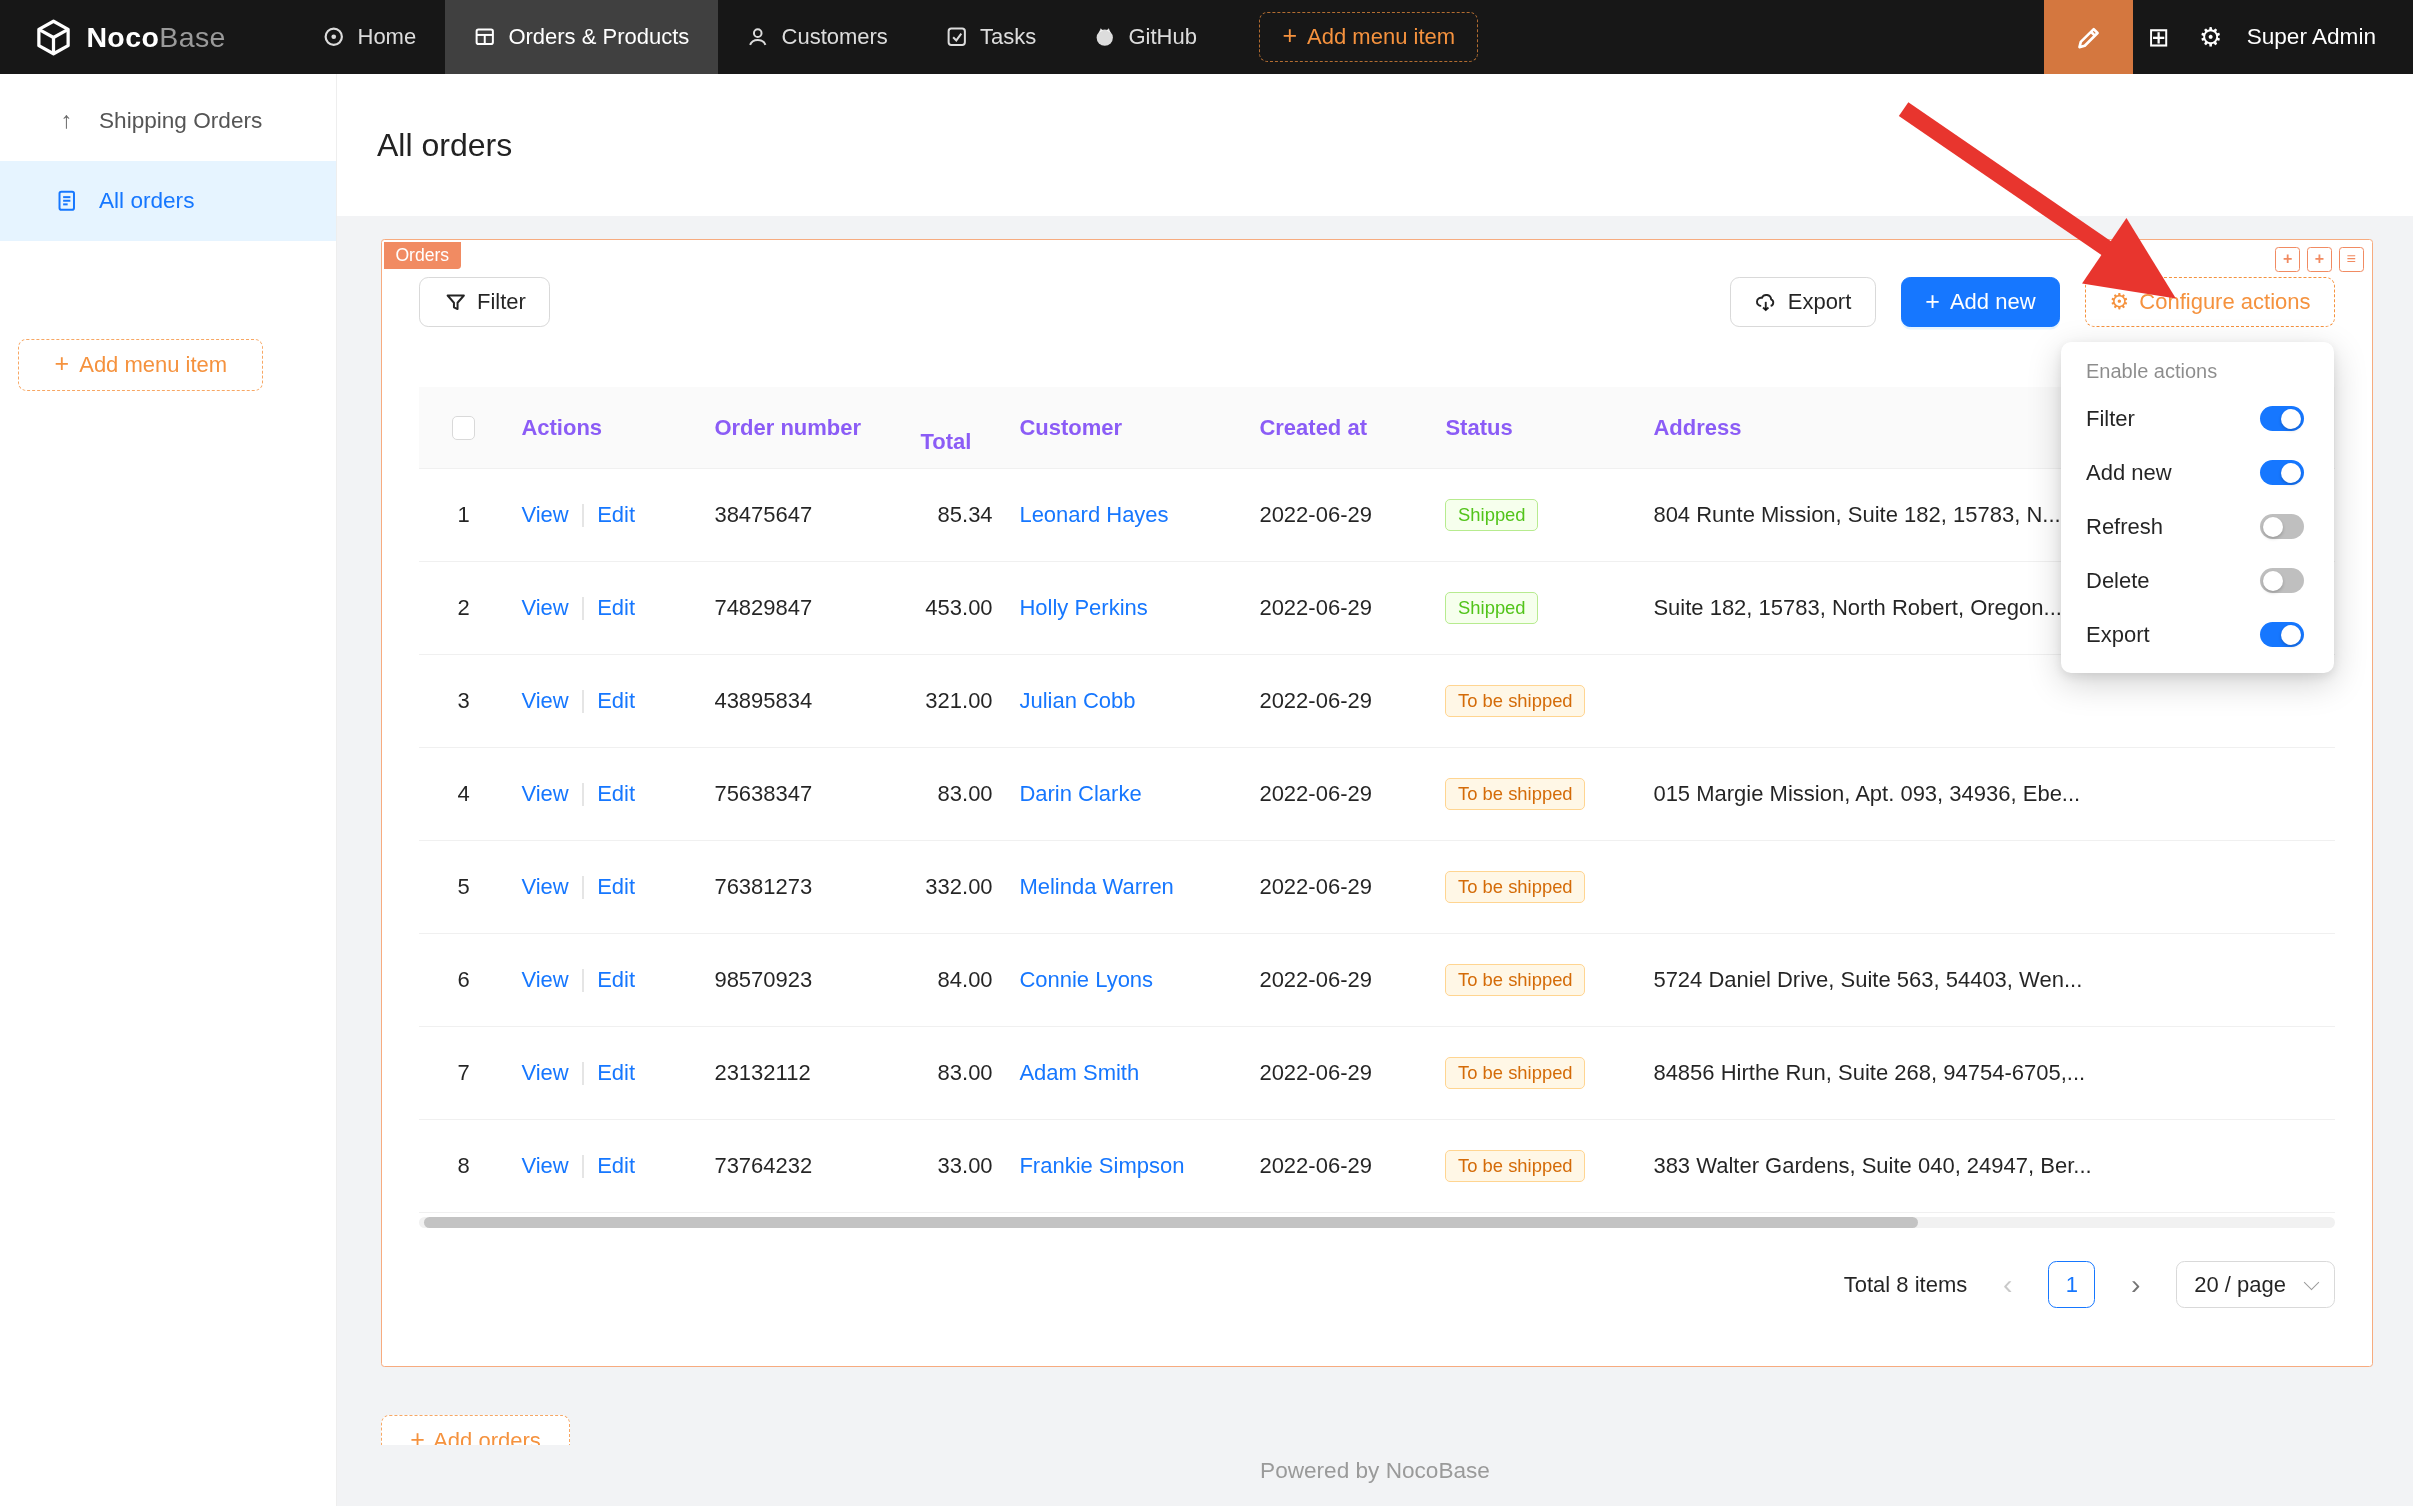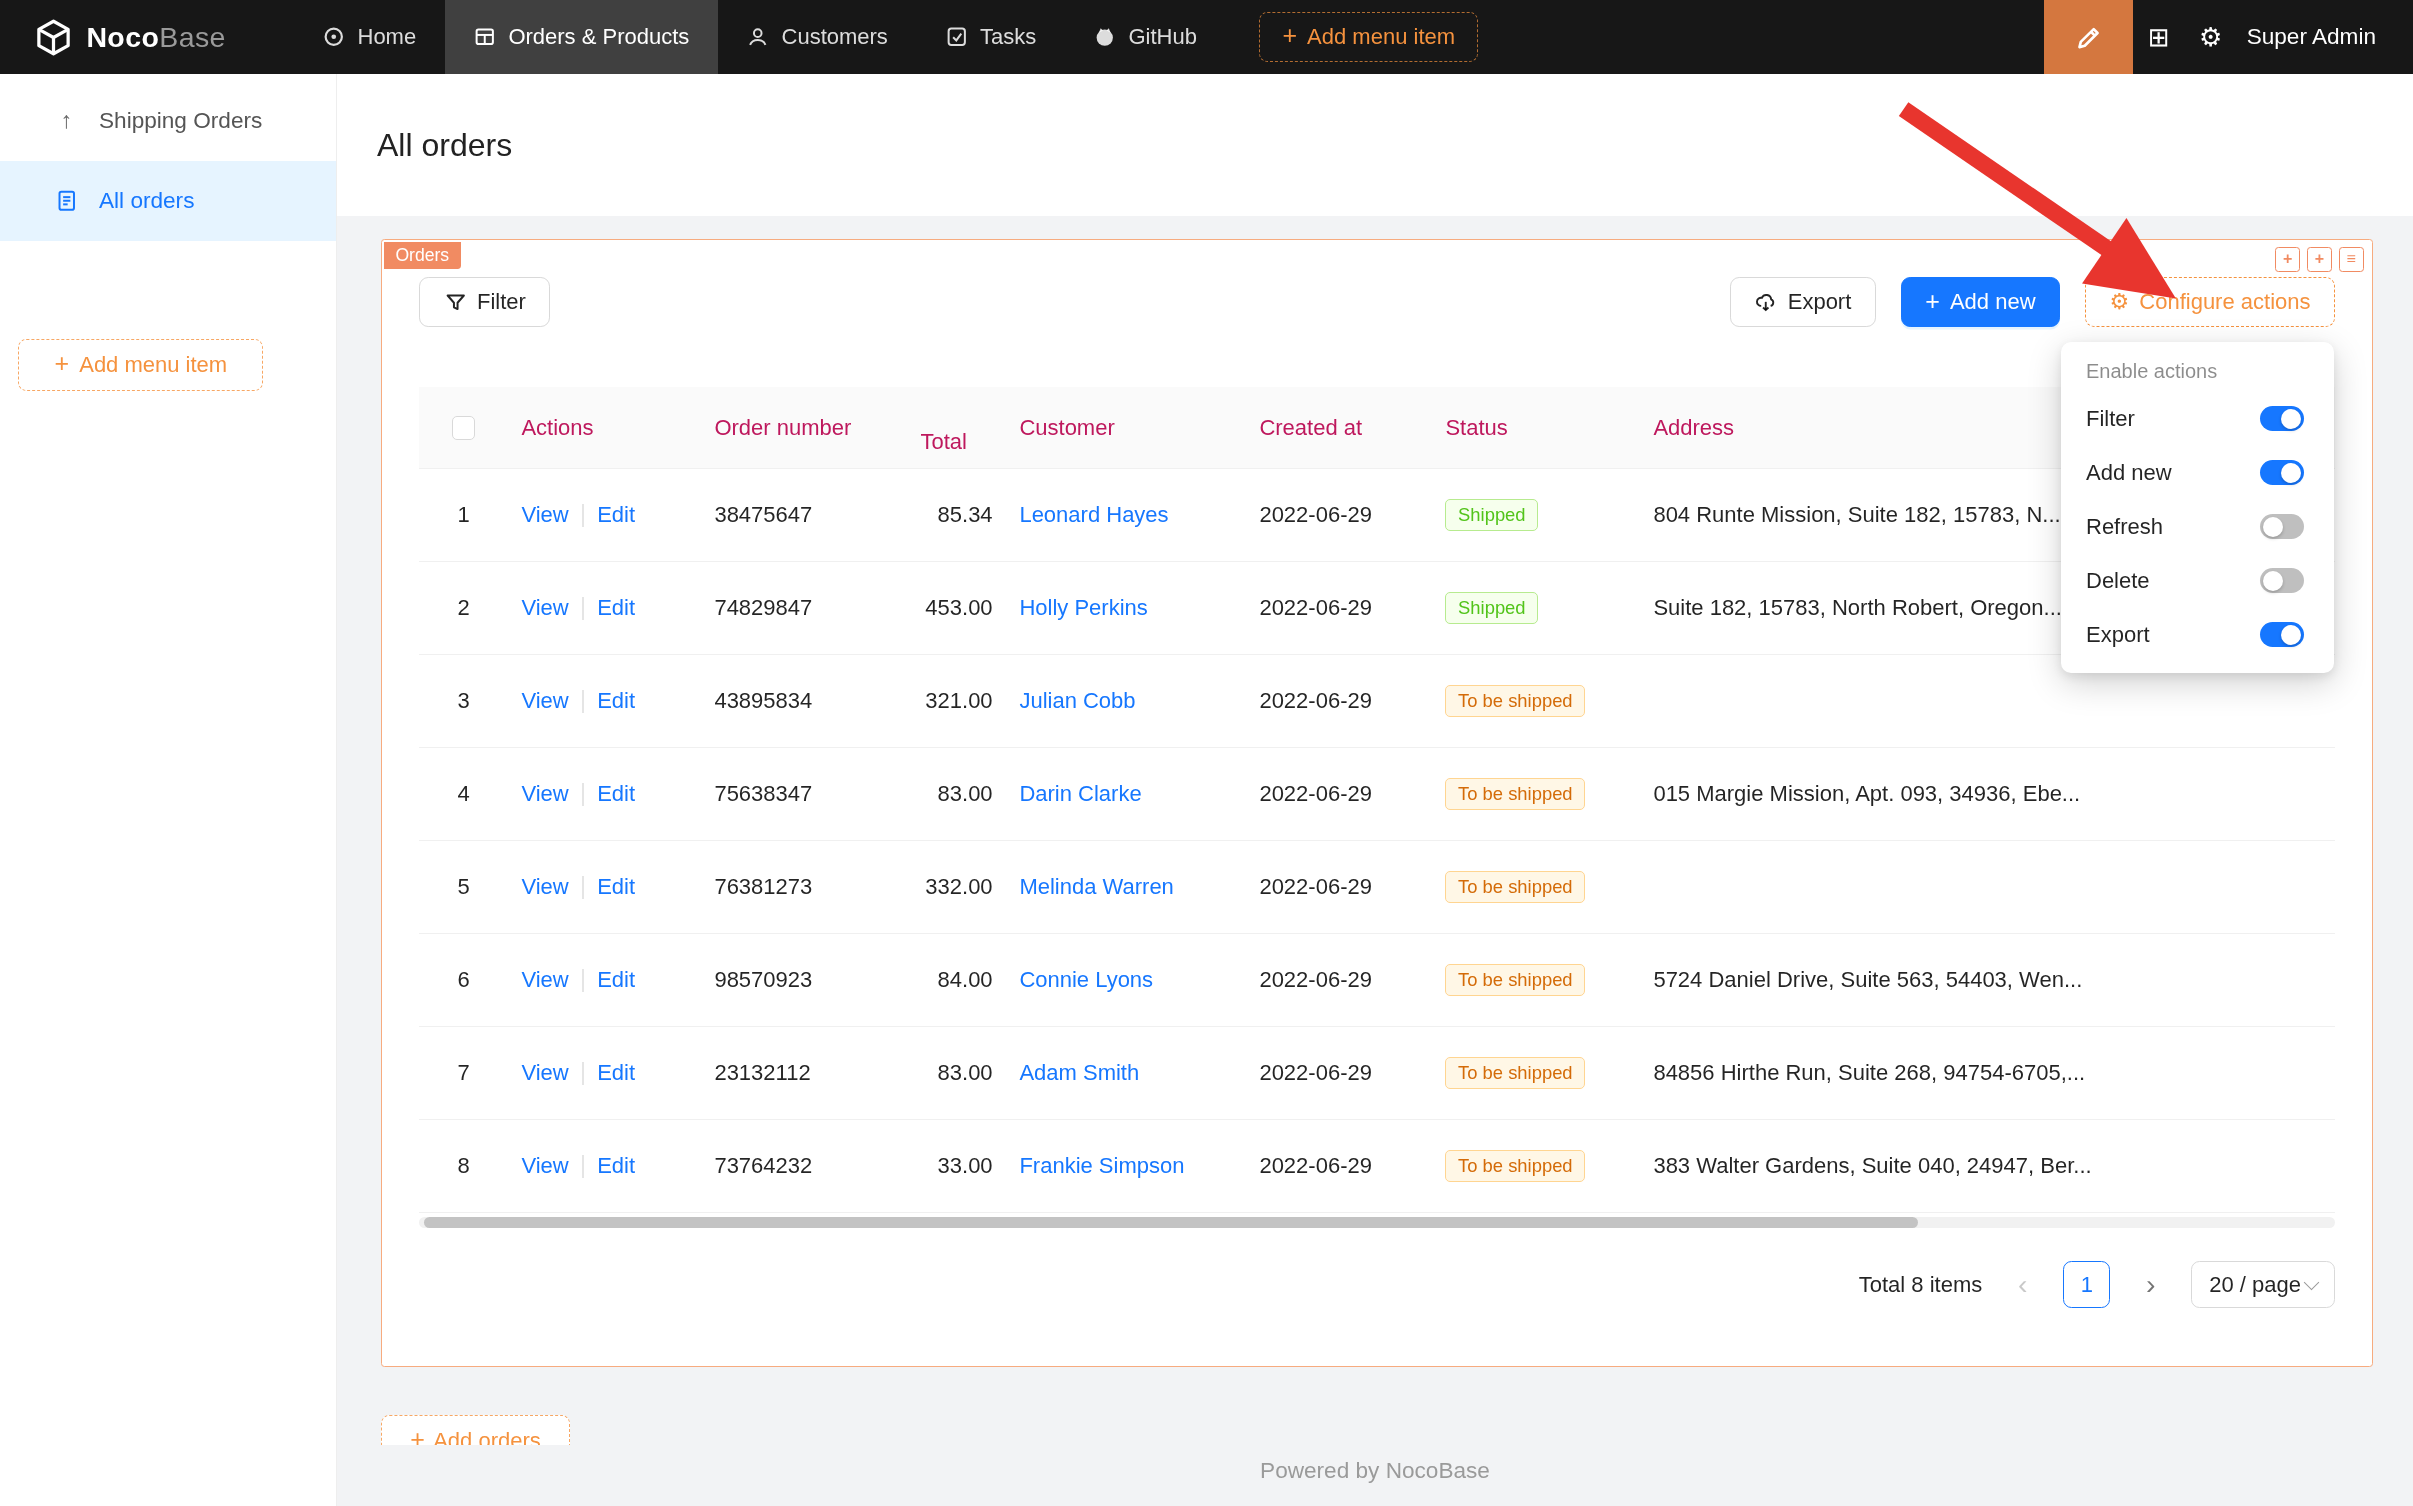--- a/index.html
+++ b/index.html
@@ -68,21 +68,21 @@
     border-radius:9.2px;font-size:22px;cursor:pointer;border:1.7px solid #d9d9d9;background:#fff;color:var(--ink);}
   .btn svg{width:23.5px;height:23.5px;}
   .btn-primary{background:var(--blue);border-color:var(--blue);color:#fff;box-shadow:0 2.5px 0 rgba(5,145,255,.1);}
   .btn-plus{font-size:25px;line-height:1;margin-top:-2.5px;}
   .btn-config{border:1.7px dashed var(--orange);color:var(--orange);}
   .btn-config .gear{font-size:22px;}
   .toolbar-right{margin-left:auto;display:flex;gap:25px;}
   
   .table{margin-top:60px;}
   .trow{display:flex;align-items:center;border-bottom:1.7px solid var(--line);}
-  .thead{height:82px;background:#fafafa;font-weight:400;color:#be185d;align-items:center;}
+  .thead{height:82px;background:#fafafa;font-weight:700;color:#8b5cf6;align-items:center;}
   .tbody-row{height:93px;background:#fff;}
   .td{padding:0 13.4px;white-space:nowrap;overflow:hidden;}
   .c0{width:89px;text-align:center;display:flex;justify-content:center;align-items:center;}
   .c1{width:193px;display:flex;align-items:center;}
   .c2{width:206px;}
   .c3{width:99px;text-align:right;}
   .c3h{width:99px;text-align:left;margin-top:28px;}
   .c4{width:240px;}
   .c5{width:186px;}
   .c6{width:208px;overflow:visible;}
@@ -100,21 +100,21 @@
   .hscroll .thumb{position:absolute;left:5px;width:78%;top:1.7px;height:11.7px;background:#c3c3c3;border-radius:6.7px;cursor:pointer;}
   
   .pagination{margin-top:30px;height:49px;display:flex;align-items:center;justify-content:flex-end;gap:22px;}
   .pg-total{font-size:22px;color:var(--ink);}
   .pg-arrow{width:37px;height:47px;display:flex;align-items:center;justify-content:center;
     font-size:28.5px;cursor:pointer;color:rgba(0,0,0,.55);}
   .pg-arrow.disabled{color:#c9c9c9;}
   .pg-page{width:47px;height:47px;border:1.7px solid var(--blue);border-radius:8.4px;color:var(--blue);
     display:flex;align-items:center;justify-content:center;font-size:22px;background:#fff;cursor:pointer;}
   .pg-size{height:47px;border:1.7px solid #d9d9d9;border-radius:8.4px;background:#fff;display:flex;
-    align-items:center;gap:5px;padding:0 17px;font-size:22px;cursor:pointer;color:var(--ink);}
+    align-items:center;gap:20px;padding:0 17px;font-size:22px;cursor:pointer;color:var(--ink);}
   .chev{width:11px;height:11px;border-right:1.7px solid #9b9b9b;border-bottom:1.7px solid #9b9b9b;
     transform:rotate(45deg);margin-top:-5px;}
   
   .dropdown{position:absolute;left:2061px;top:342px;width:273px;background:#fff;border-radius:10px;
     box-shadow:0 10px 34px rgba(0,0,0,.18), 0 3.4px 10px rgba(0,0,0,.08);z-index:60;padding-bottom:11.7px;}
   .dd-title{padding:18.4px 25px 8.4px;color:rgba(0,0,0,.45);font-size:20px;}
   .dd-item{height:54px;display:flex;align-items:center;justify-content:space-between;
     padding:0 30px 0 25px;font-size:22px;cursor:pointer;}
   .switch{position:relative;width:44px;height:25px;border-radius:13.4px;background:rgba(0,0,0,.25);
     flex:none;cursor:pointer;}

